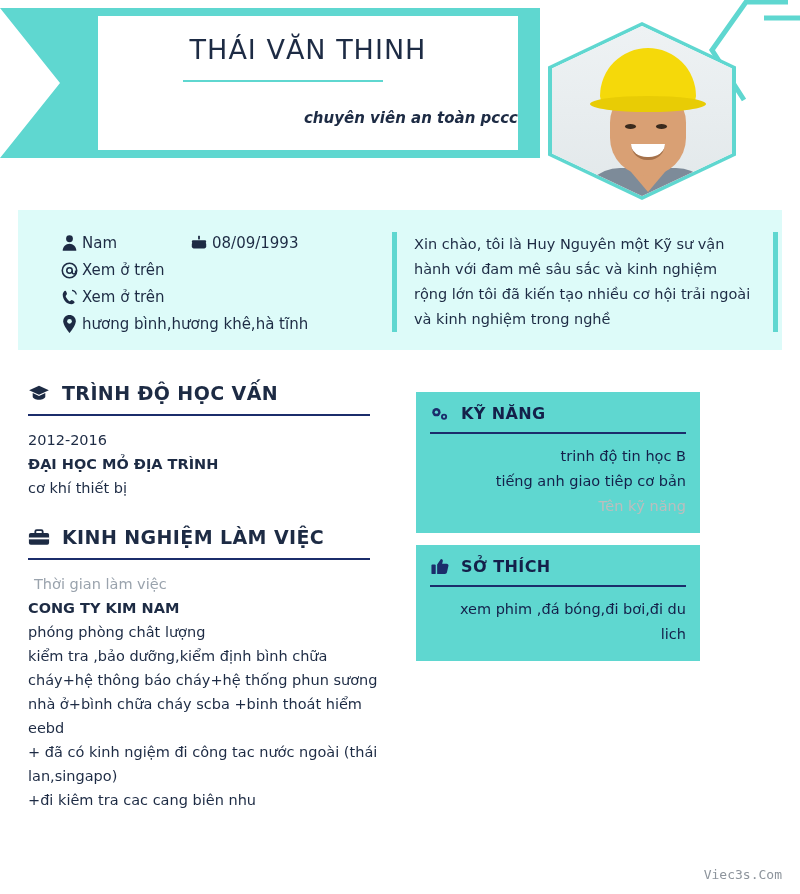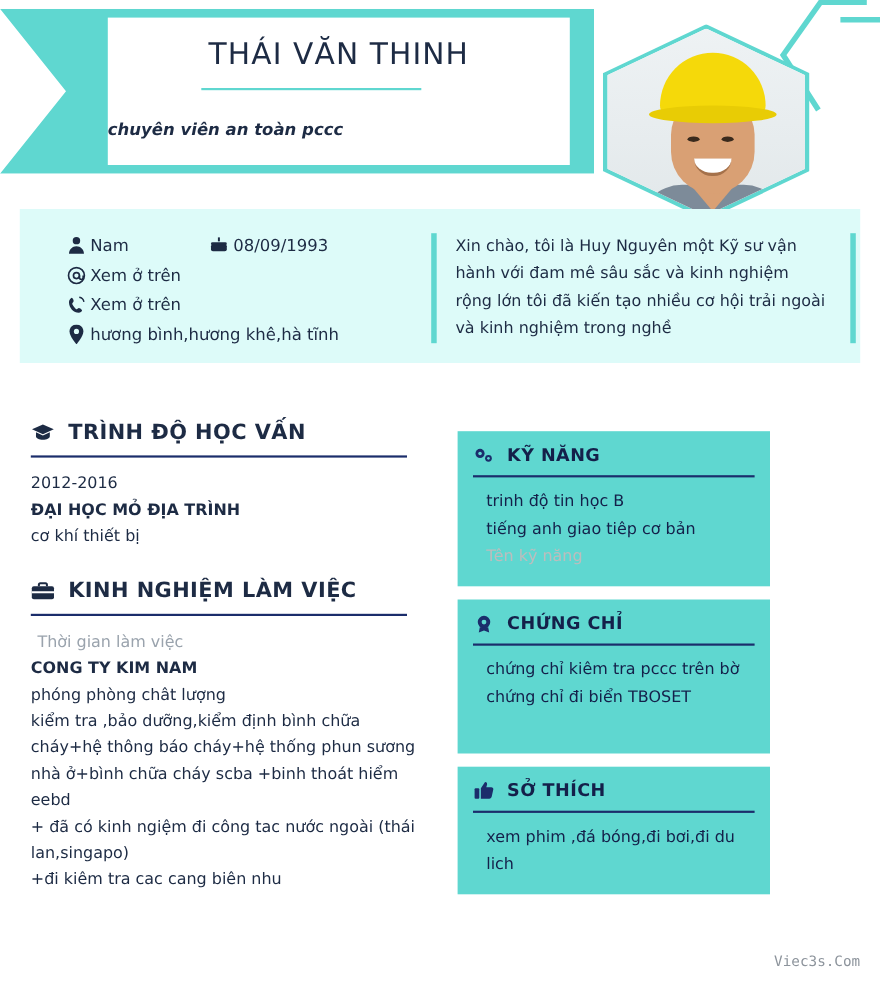--- a/index.html
+++ b/index.html
@@ -44,21 +44,21 @@
   .name-rule {
     position: absolute;
     left: 183px; top: 80px;
     width: 200px; height: 2px;
     background: #5fd7d0;
   }
   .subtitle {
     position: absolute;
     left: 98px; top: 109px;
     width: 420px;
-    text-align: left;
+    text-align: right;
     font-size: 15px;
     font-style: italic;
     font-weight: bold;
     color: #1d2b44;
   }
 
   
   .corner-lines {
     position: absolute;
     right: 0; top: 0;
@@ -139,21 +139,21 @@
     position: absolute;
     left: 74px; top: 140px;
     width: 44px; height: 26px;
     background: #d9a074;
     clip-path: polygon(0 0, 100% 0, 50% 100%);
   }
 
   
   .info-band {
     position: absolute;
-    left: 0; top: 190px;
+    left: 0; top: 210px;
     width: 800px; height: 140px;
   }
   .info-band-bg {
     position: absolute;
     left: 18px; top: 0;
     width: 764px; height: 140px;
     background: #ddfbf9;
   }
   .info-left {
     position: absolute;
@@ -234,20 +234,21 @@
     color: #1d2b44;
   }
   .bold-line { font-weight: bold; }
   .muted { color: #9aa3ad; }
 
   
   .right-col {
     position: absolute;
     left: 416px; top: 392px;
     width: 284px;
+    text-align: right;
   }
   .panel {
     background: #5fd7d0;
     padding: 10px 0 14px 0;
     margin-bottom: 12px;
   }
   .panel-head {
     display: flex;
     align-items: center;
     gap: 11px;
@@ -440,36 +441,20 @@
           </svg>
       </span>
       <span class="panel-title">KỸ NĂNG</span>
     </div>
     <div class="panel-rule"></div>
     <div class="panel-item">trinh độ tin học B</div>
     <div class="panel-item">tiếng anh giao tiêp cơ bản</div>
     <div class="panel-item placeholder">Tên kỹ năng</div>
   </div>
 
-  <div class="panel">
-    <div class="panel-head">
-      <span class="panel-ico">
-        <svg width="20" height="19" viewBox="0 0 20 20">
-            <circle cx="10" cy="9" r="6" fill="#1b2d6b"></circle>
-            <circle cx="10" cy="9" r="2.3" fill="#5fd7d0"></circle>
-            <path d="M6 14l-1 5 5-2 5 2-1-5z" fill="#1b2d6b"></path>
-          </svg>
-      </span>
-      <span class="panel-title">CHỨNG CHỈ</span>
-    </div>
-    <div class="panel-rule"></div>
-    <div class="panel-item">chứng chỉ kiêm tra pccc trên bờ</div>
-    <div class="panel-item">chứng chỉ đi biển TBOSET</div>
-    <div style="height:24px"></div>
-  </div>
 
   <div class="panel">
     <div class="panel-head">
       <span class="panel-ico">
         <svg width="20" height="19" viewBox="0 0 20 20">
             <rect x="1" y="8" width="4.5" height="10" rx="1" fill="#1b2d6b"></rect>
             <path d="M7 18V8l4-6c1.6 0 2.3 1.2 1.9 2.7L12.2 7H17c1.3 0 2.2 1.1 1.9 2.3l-1.5 6.6c-.2 1.1-1.1 2.1-2.3 2.1z" fill="#1b2d6b"></path>
           </svg>
       </span>
       <span class="panel-title">SỞ THÍCH</span>

